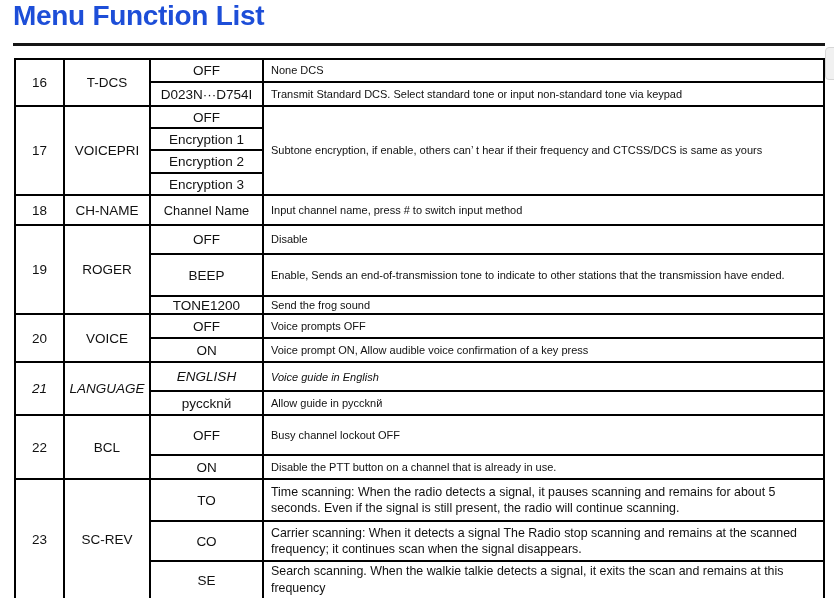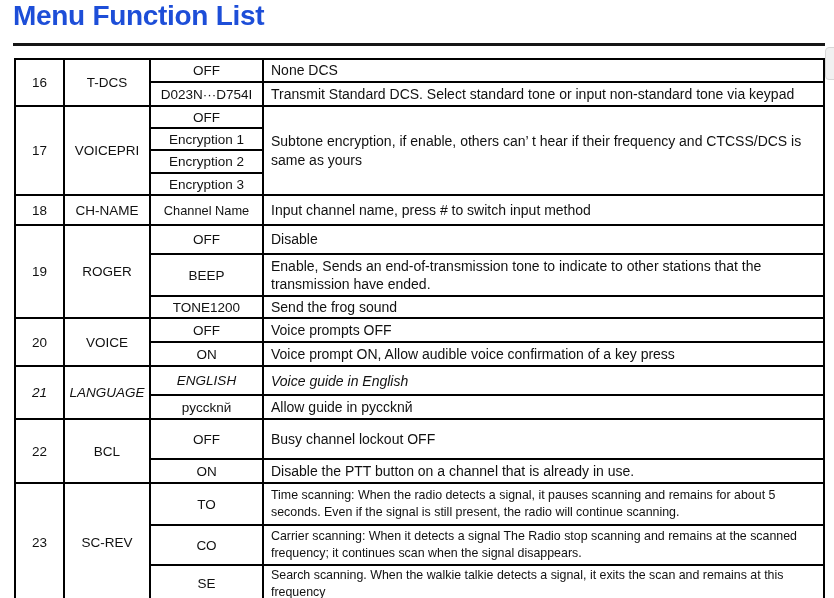--- a/index.html
+++ b/index.html
@@ -14,21 +14,21 @@
   .rule{position:absolute;left:13px;width:812px;top:43px;height:3px;background:#151515;}
   table.menu{
     position:absolute;left:14px;top:58px;width:811px;
     border-collapse:collapse;table-layout:fixed;
   }
   td{border:2px solid #000;overflow:hidden;}
   col.c1{width:49px;} col.c2{width:86px;} col.c3{width:113px;}
   .num{text-align:center;vertical-align:middle;font-size:13.5px;}
   .name{text-align:center;vertical-align:middle;font-size:13.5px;padding:0 2px;}
   .opt{text-align:center;vertical-align:middle;font-size:13.5px;padding:0 2px;}
-  .desc{vertical-align:middle;font-size:14px;padding:1px 7px;line-height:1.3;}
+  .desc{vertical-align:middle;font-size:11px;padding:1px 7px;line-height:1.3;}
   .desc.small{font-size:12.4px;line-height:1.35;}
   .scroll-thumb{
     position:absolute;top:47px;right:-4px;width:11px;height:31px;
     background:#f1f1f1;border:1px solid #d7d7d7;border-radius:4px;
   }
 </style>
 </head>
 <body>
 
 <div class="page">

